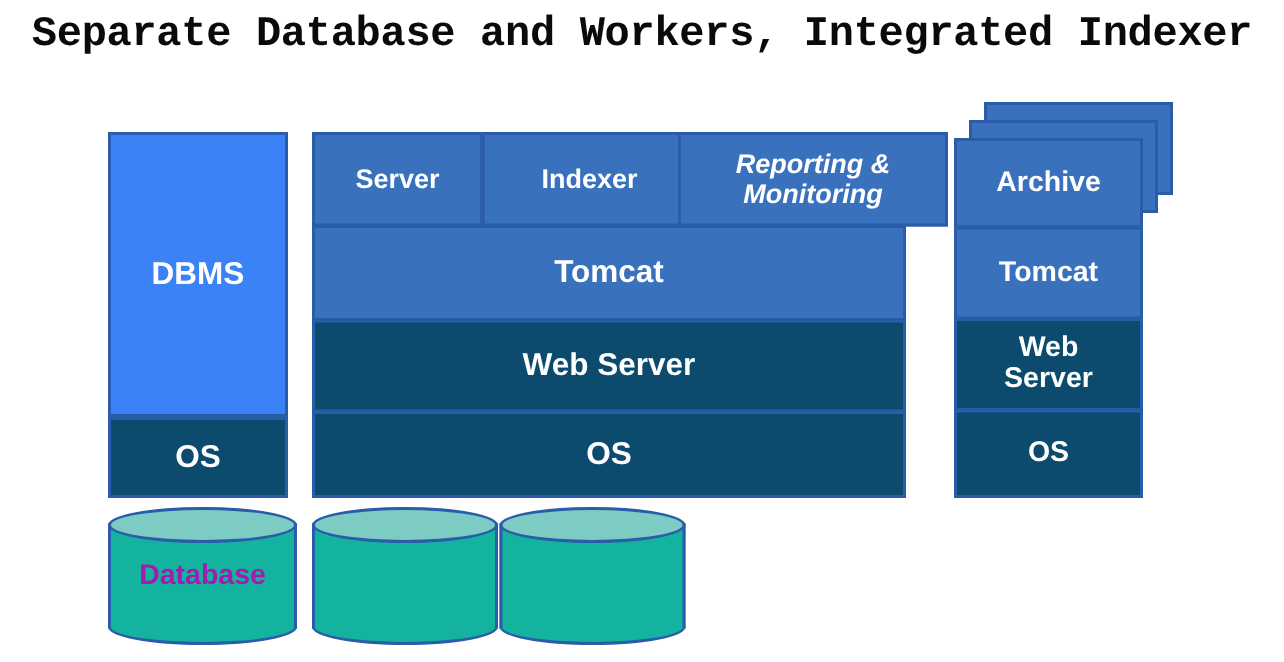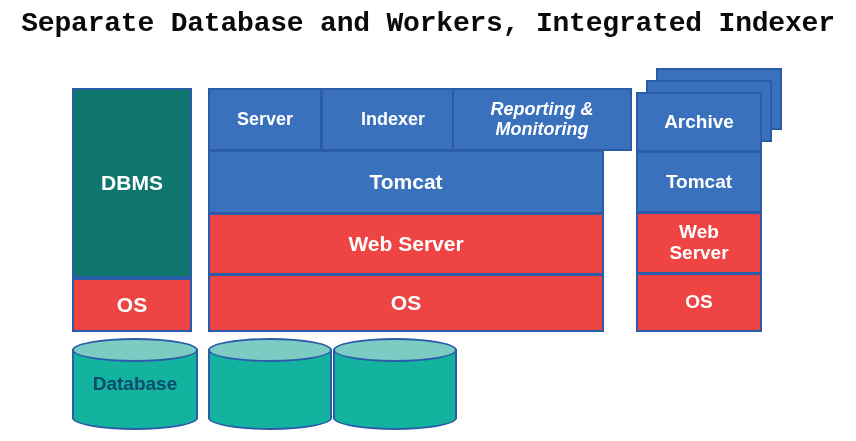--- a/index.html
+++ b/index.html
@@ -44,22 +44,22 @@
     align-items: center;
     justify-content: center;
     text-align: center;
     color: #ffffff;
     font-weight: bold;
     font-size: 19px;
     line-height: 1.08;
     padding: 0 20px;
   }
   .fill-blue    { background: #3a71bc; }
-  .fill-teal    { background: #ef4444; }
-  .fill-magenta { background: #0f766e; }
+  .fill-teal    { background: #0c4a6e; }
+  .fill-magenta { background: #3b82f6; }
 
   .block.big   { font-size: 21px; }
   .block.small { font-size: 18px; }
 
   
   .stack-card {
     position: absolute;
     box-sizing: border-box;
     border: 2px solid #2a5caa;
     background: #3a71bc;
@@ -102,21 +102,21 @@
     border: 2px solid #2a5caa;
     border-radius: 50%;
   }
   .cyl-label {
     position: absolute;
     left: 0;
     right: 0;
     top: 50%;
     transform: translateY(-50%);
     text-align: center;
-    color: #0c4a6e;
+    color: #a21caf;
     font-weight: bold;
     font-size: 19px;
     z-index: 3;
   }
 </style>
 </head>
 <body>
 
 <div id="diagram-canvas">
 

